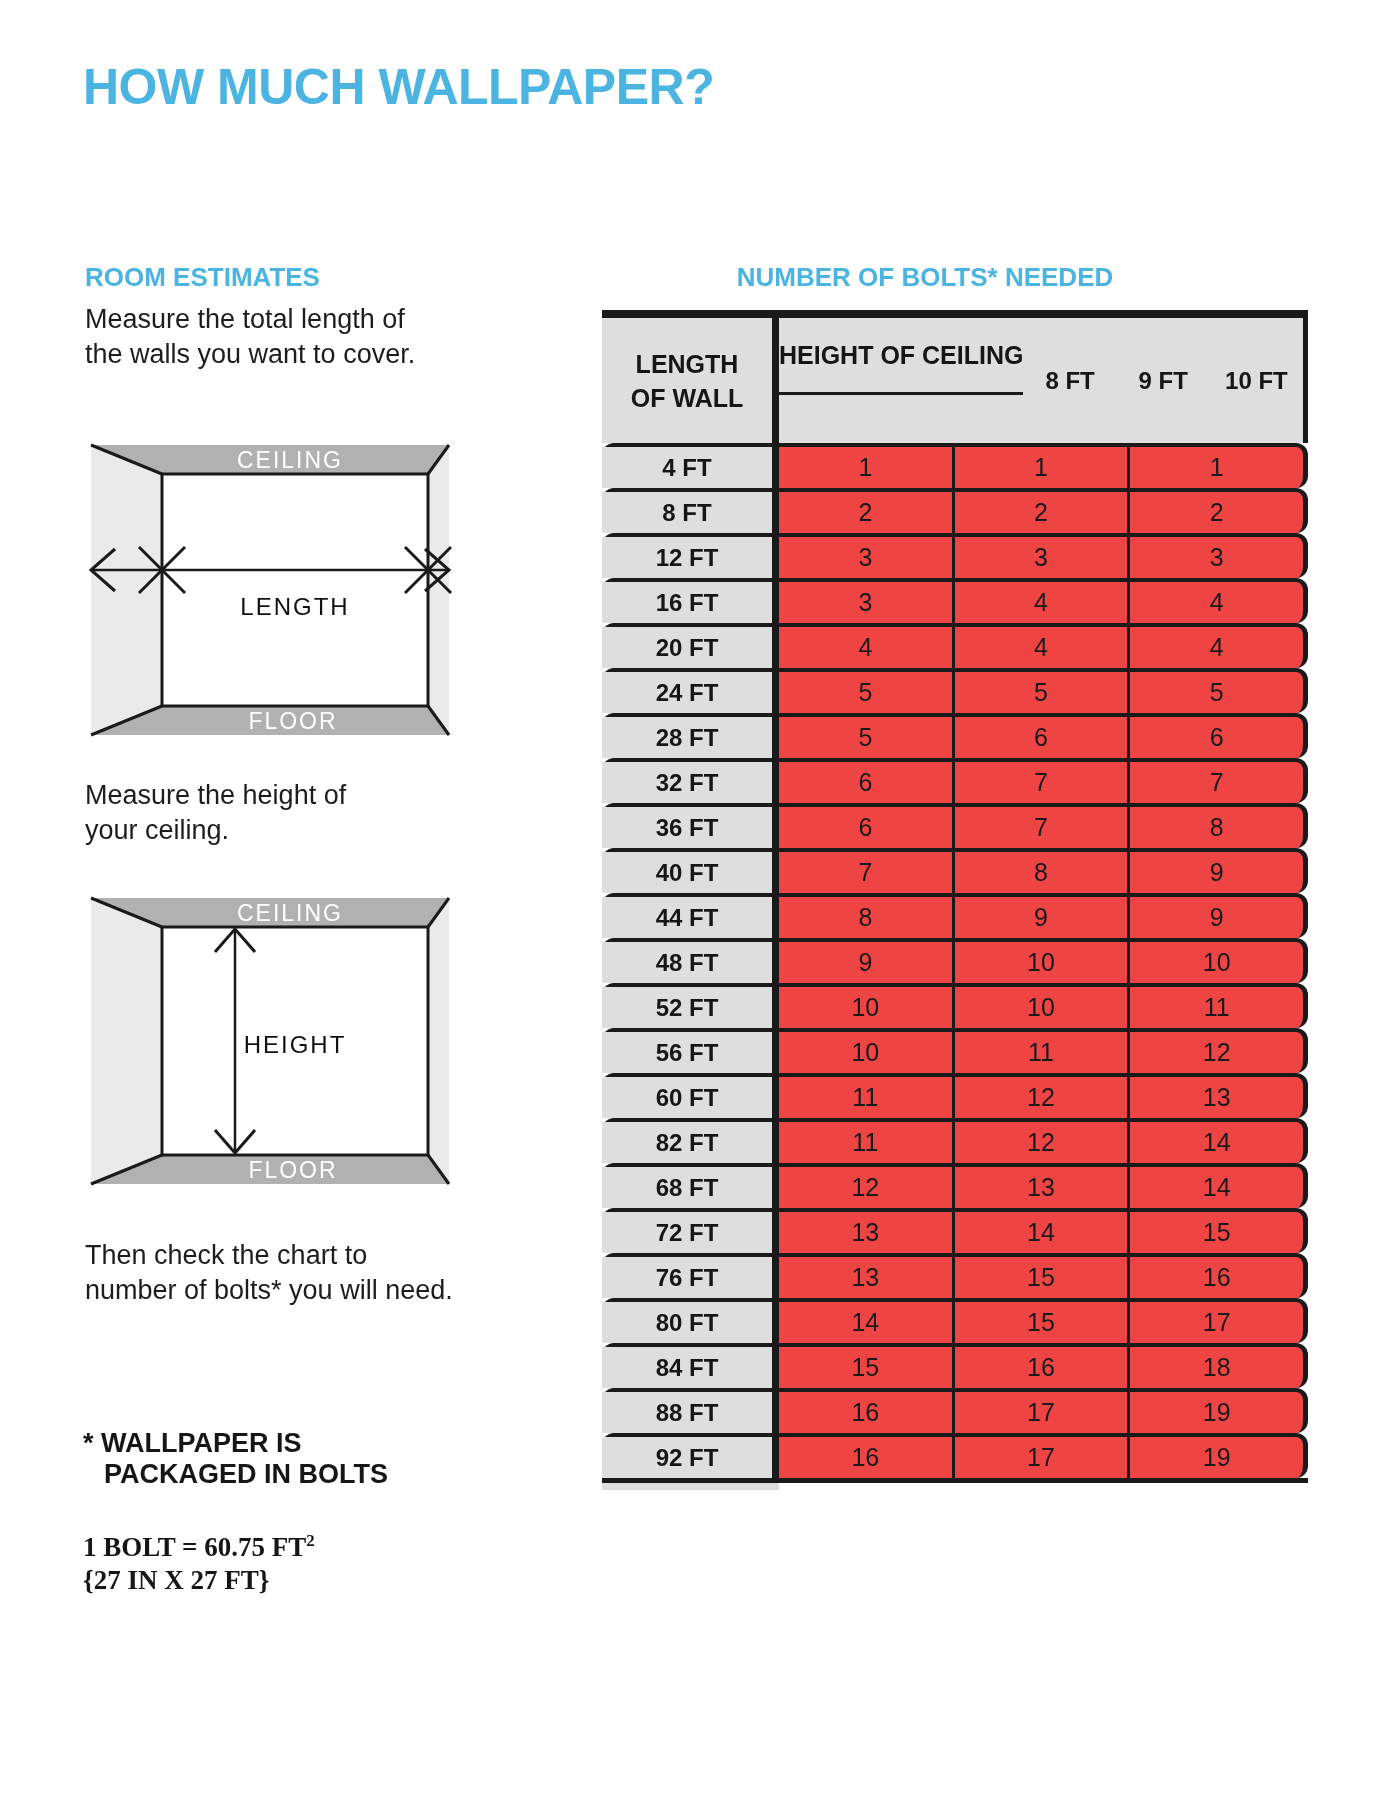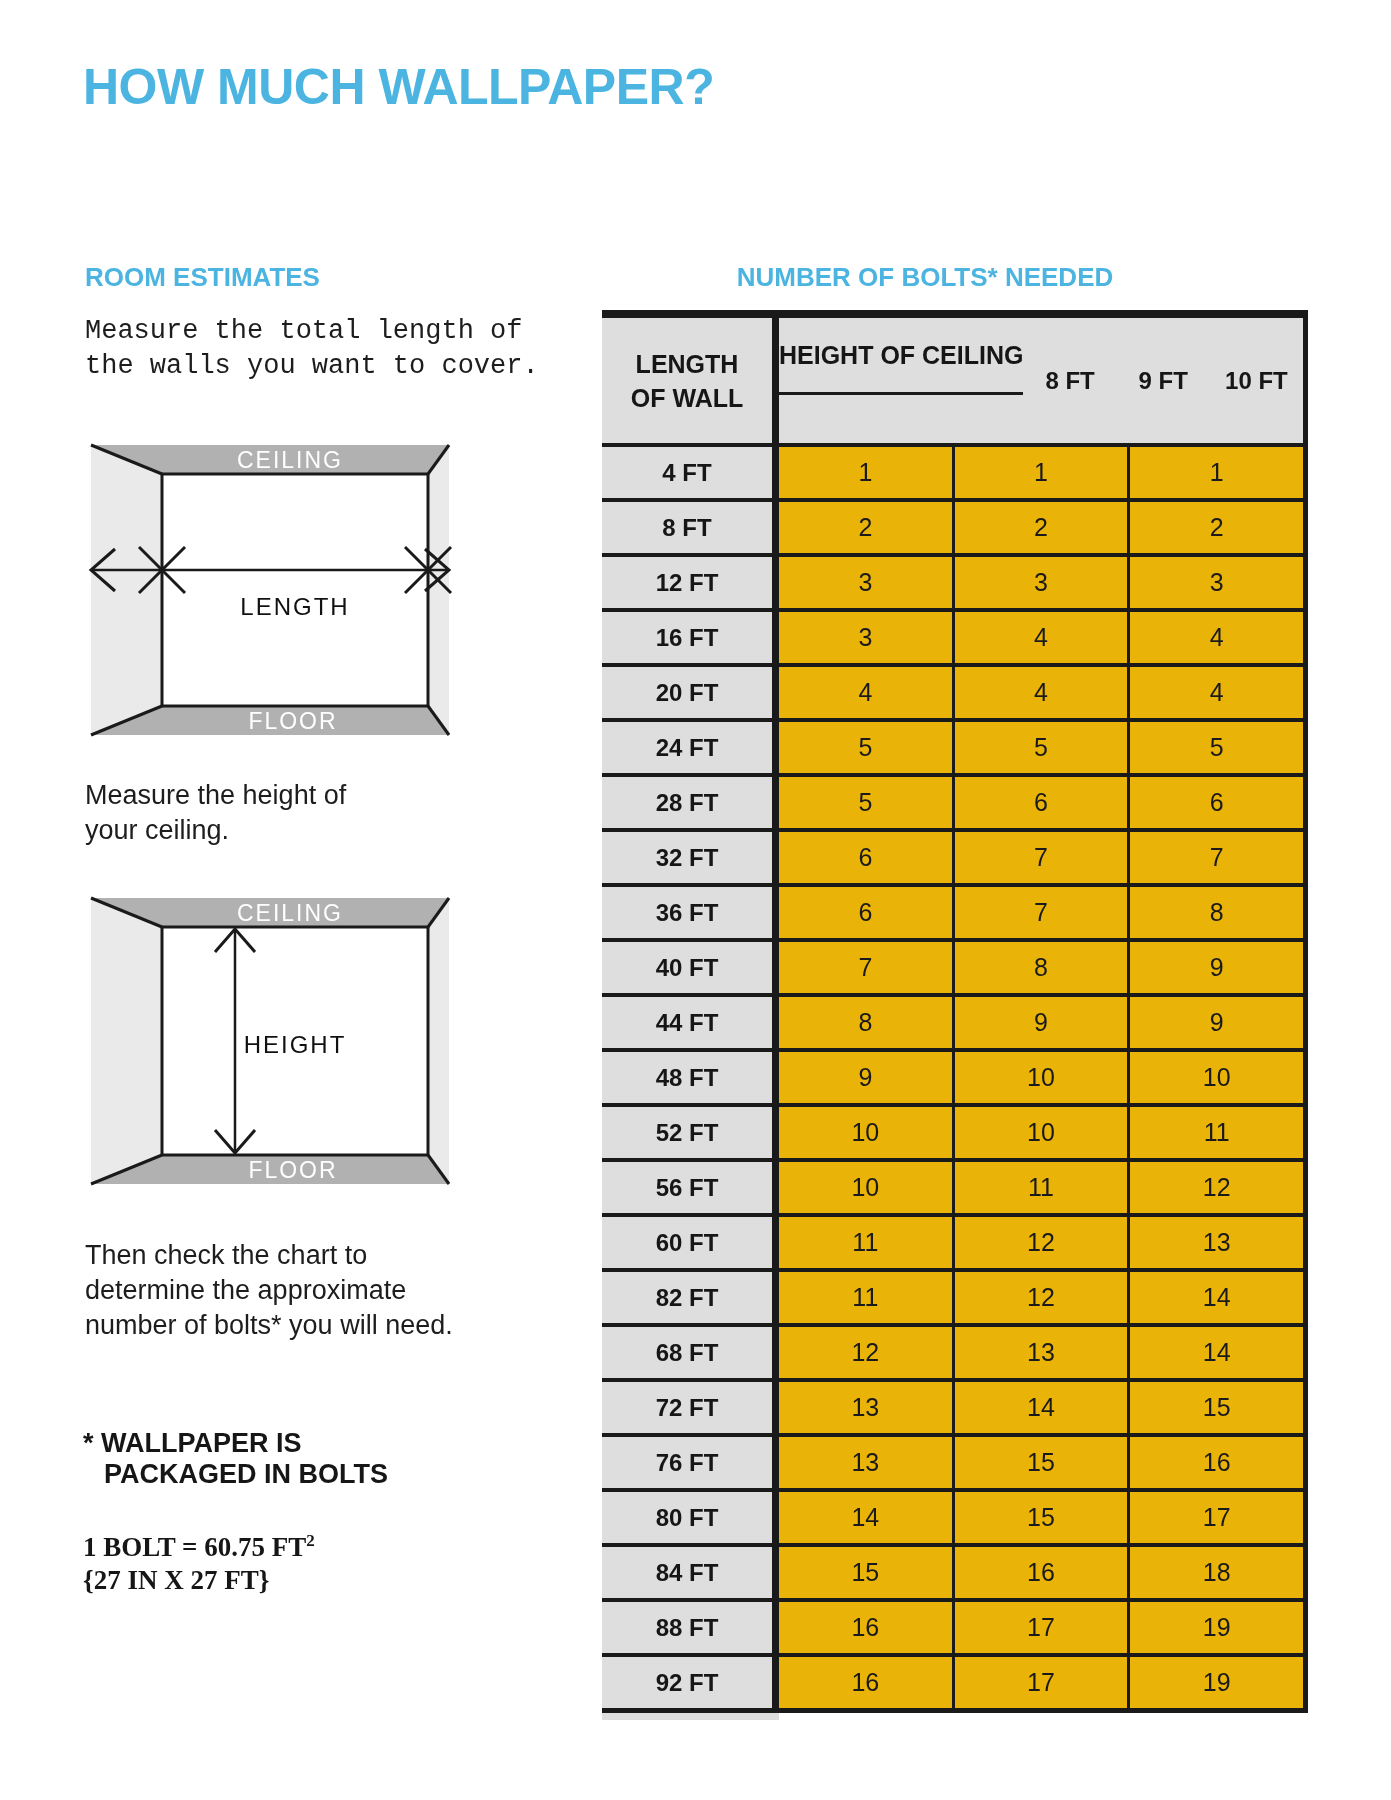--- a/index.html
+++ b/index.html
@@ -14,21 +14,21 @@
     left:83px; top:58px; font-size:50px; font-weight:bold; letter-spacing:-0.5px;
     color:#4BB4E0; white-space:nowrap;
   }
   .section-heading {
     font-size:26px; font-weight:bold; color:#4BB4E0; white-space:nowrap;
   }
   .room-heading { left:85px; top:262px; }
   .table-heading { left:572px; top:262px; width:706px; text-align:center; }
 
   .para { font-size:27px; line-height:35px; color:#1d1d1d; }
-  .para1 { left:85px; top:314px;font-family:Liberation Mono, monospace; }
+  .para1 { left:85px; top:302px; }
   .para2 { left:85px; top:778px; }
   .para3 { left:85px; top:1238px; }
 
   .footnote { left:83px; top:1428px; font-size:27px; font-weight:bold; line-height:31px; color:#161616; }
   .footnote .indent { padding-left:21px; }
   .boltinfo { left:83px; top:1524px; font-size:27px; font-weight:bold; line-height:33px; color:#161616;font-family:Liberation Serif, serif; }
   .boltinfo sup { font-size:17px; }
 
   svg text { font-family:"Liberation Sans","DejaVu Sans",sans-serif; }
 
@@ -39,22 +39,22 @@
                 border-right:5px solid #1a1a1a; }
   .hdr-col1 { width:170px; border-right:7px solid #1a1a1a; display:flex; flex-direction:column;
               justify-content:center; align-items:center; font-weight:bold; font-size:25px;
               line-height:34px; color:#161616; }
   .hdr-right { flex:1; display:flex; flex-direction:row; }
   .hdr-group { height:74px; border-bottom:3px solid #1a1a1a; display:flex; align-items:center;
                justify-content:center; font-weight:bold; font-size:25px; color:#161616; }
   .hdr-subrow { flex:1; display:flex; }
   .hdr-sub { flex:1; display:flex; align-items:center; justify-content:center;
              font-weight:bold; font-size:24px; color:#161616; }
-  .trow { display:flex; height:55px; box-sizing:border-box; border-top:4px solid #1a1a1a;
-          border-right:5px solid #1a1a1a; background:#eab308; }
+  .trow { display:flex; height:45px; box-sizing:border-box; border-top:4px solid #1a1a1a;
+          border-right:5px solid #1a1a1a; background:#ef4444;border-radius:12px; }
   .cell { display:flex; align-items:center; justify-content:center; }
   .cell.label { width:170px; background:#DEDEDE; border-right:7px solid #1a1a1a;
                 font-weight:bold; font-size:24px; color:#161616; }
   .cell.val { flex:1; font-size:25px; color:#1a1a1a; }
   .cell.val.mid { border-left:3px solid #1a1a1a; }
   .tbl-bottombar { height:5px; background:#1a1a1a; }
   .tbl-sliver { width:177px; height:7px; background:#DEDEDE; }
 </style>
 </head>
 <body>
@@ -126,21 +126,20 @@
       <polyline points="132,62 152,39 172,62" stroke-width="3"></polyline>
       <polyline points="132,240 152,263 172,240" stroke-width="3"></polyline>
     </g>
     <text x="207" y="31" text-anchor="middle" font-size="23" letter-spacing="2" fill="#ffffff">CEILING</text>
     <text x="210" y="288" text-anchor="middle" font-size="23" letter-spacing="2" fill="#ffffff">FLOOR</text>
     <text x="212" y="163" text-anchor="middle" font-size="24" letter-spacing="2" fill="#111111">HEIGHT</text>
   </svg>
 
   <div class="abs para para3">
     <div>Then check the chart to</div>
-    <div>determine the approximate</div>
     <div>number of bolts* you will need.</div>
   </div>
 
   <div class="abs footnote">
     <div>* WALLPAPER IS</div>
     <div class="indent">PACKAGED IN BOLTS</div>
   </div>
 
   <div class="abs boltinfo">
     <div><span>1 BOLT = 60.75 FT</span><sup>2</sup></div>

